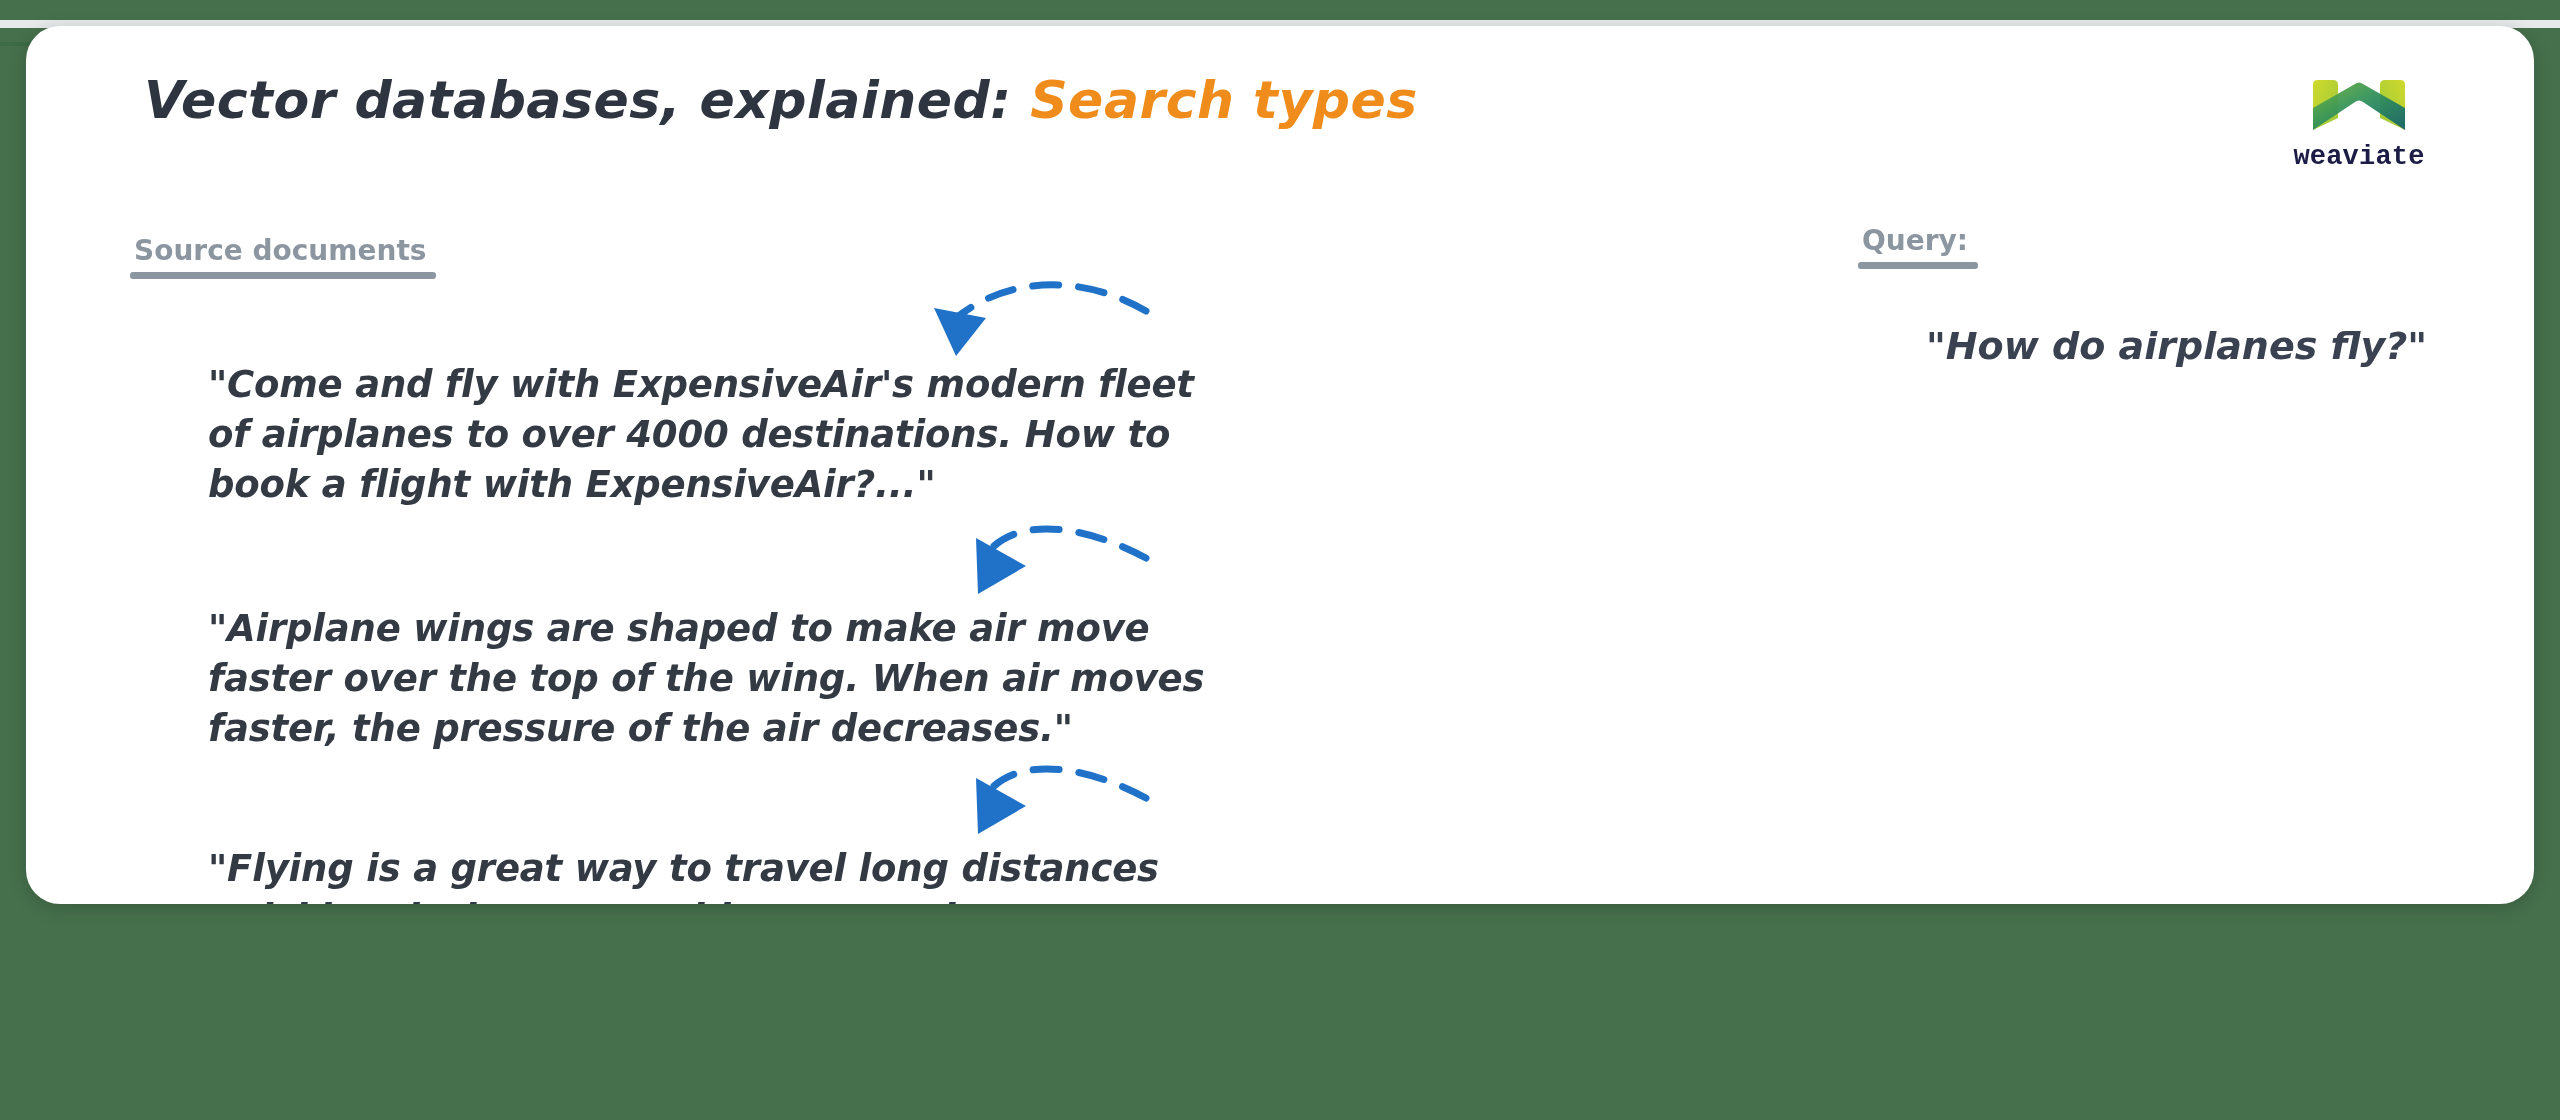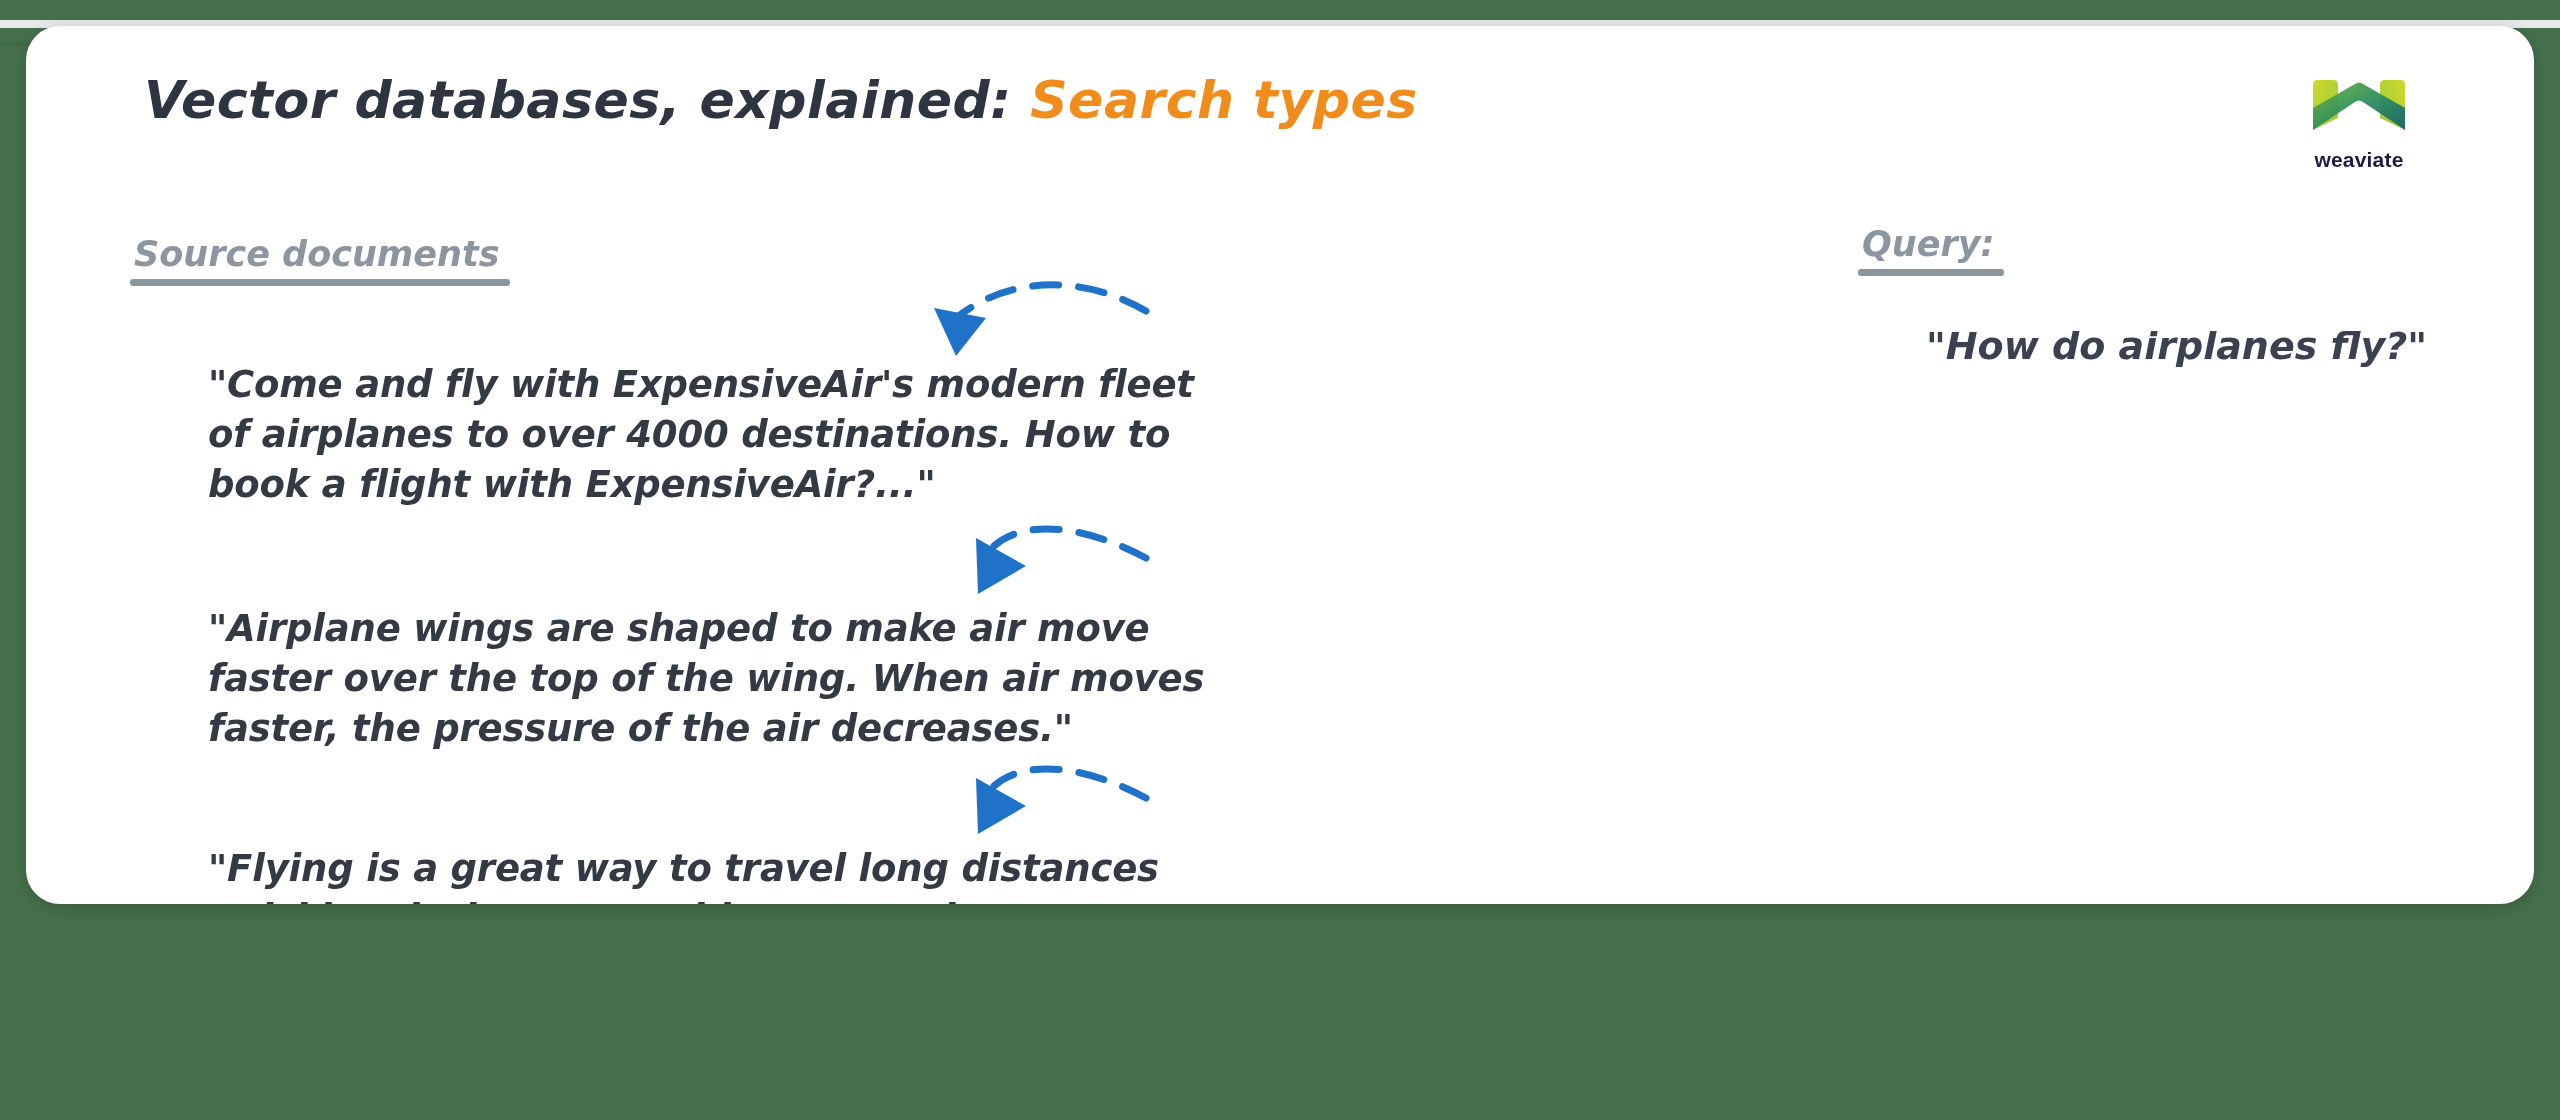--- a/index.html
+++ b/index.html
@@ -49,33 +49,31 @@
   #title-main { color:#2e3440; }
   #title-accent { color:#f08c1b; }
 
   
   #logo-wrap {
     position:absolute; right:100px; top:52px;
     width:150px; text-align:center;
   }
   #logo-mark { width:112px; height:64px; display:block; margin:0 auto; }
   #logo-word {
-    margin-top:6px;
-    font-family:Liberation Sans, sans-serif;
-    font-size:21px; font-weight:600;
+    font-family:Liberation Mono, monospace;
+    font-size:27px; font-weight:600;
     color:#1c1c46; letter-spacing:0.2px;
   }
 
   
   .section-heading {
     position:absolute;
     font-family:"DejaVu Sans", sans-serif;
-    font-style:italic;
     font-weight:600;
-    font-size:35px;
+    font-size:28px;
     color:#8b96a0;
     white-space:nowrap;
   }
   .section-heading::after {
     content:"";
     position:absolute; left:-4px; bottom:-12px;
     width:calc(100% + 14px); height:7px;
     background:#8b96a0; border-radius:3px;
   }
   #heading-source { left:108px; top:208px; }

